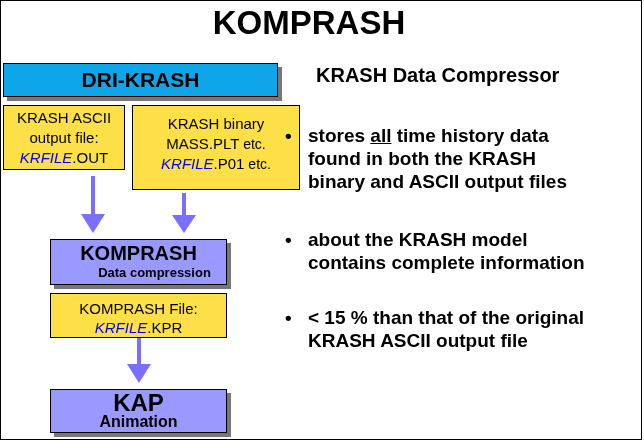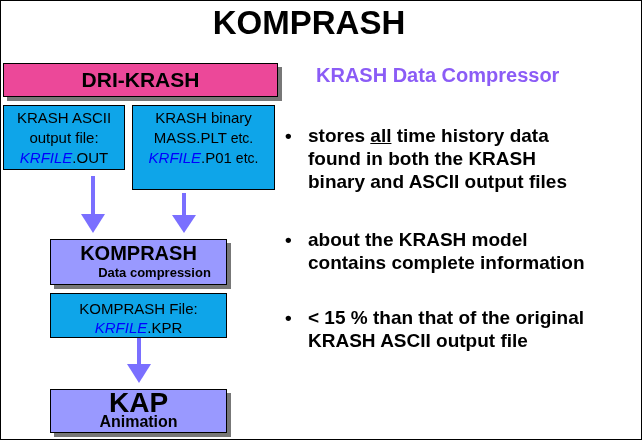--- a/index.html
+++ b/index.html
@@ -1,27 +1,27 @@
 <!DOCTYPE html>
 <html><head>
 <meta charset="utf-8">
 <style>
   html,body{margin:0;padding:0;background:#fff;}
   body{width:644px;height:443px;position:relative;overflow:hidden;font-family:"Liberation Sans",sans-serif;}
   .frame{position:absolute;left:0;top:0;width:640px;height:438px;border:1px solid #000;box-sizing:content-box;}
   .title{position:absolute;left:0;width:618px;top:4px;text-align:center;font-weight:bold;font-size:33px;color:#000;}
   .box{position:absolute;box-sizing:border-box;border:1px solid #000;text-align:center;}
   .shadow{box-shadow:4px 4px 0 #777;}
-  .gray{background:#ec4899;}
+  .gray{background:#0ea5e9;}
   .purple{background:#9999ff;}
-  .white{background:#0ea5e9;}
+  .white{background:#fde047;}
   .blue-it{color:#0000ff;font-style:italic;}
   .etc{font-weight:normal;}
   .arrow{position:absolute;}
-  .subtitle{position:absolute;left:316px;top:64px;font-weight:bold;font-size:20px;color:#8b5cf6;}
+  .subtitle{position:absolute;left:316px;top:64px;font-weight:bold;font-size:20px;color:#000000;}
   .bullet{position:absolute;left:285px;font-weight:bold;font-size:19px;color:#000;line-height:23px;}
   .bullet .dot{position:absolute;left:0;top:0;font-size:19px;}
   .bullet .txt{position:absolute;left:23px;top:0;white-space:nowrap;}
   u{text-decoration:underline;}
 </style>
 </head>
 <body>
 
 <div class="frame"></div>
 <div class="title">KOMPRASH</div>
@@ -29,21 +29,21 @@
 <div class="box gray shadow" style="left:3px;top:63px;width:275px;height:34px;line-height:32px;font-weight:bold;font-size:21px;">
   <span>DRI-KRASH</span>
 </div>
 
 <div class="box white" style="left:3px;top:105px;width:122px;height:65px;font-size:15px;line-height:20px;padding-top:2px;">
   <div>KRASH ASCII</div>
   <div>output file:</div>
   <div><span class="blue-it">KRFILE</span><span>.OUT</span></div>
 </div>
 
-<div class="box white" style="left:132px;top:105px;width:143px;height:85px;font-size:15px;line-height:19.5px;padding-top:2px;">
+<div class="box white" style="left:132px;top:105px;width:168px;height:85px;font-size:15px;line-height:19.5px;padding-top:8px;">
   <div>KRASH binary</div>
   <div><span>MASS.PLT</span><span class="etc" style="font-size:14px;"> etc.</span></div>
   <div><span class="blue-it">KRFILE</span><span>.P01</span><span class="etc" style="font-size:14px;"> etc.</span></div>
 </div>
 
 <svg class="arrow" style="left:80px;top:176px;" width="26" height="58">
   <rect x="11" y="0" width="4" height="40" fill="#7a6fff"></rect>
   <polygon points="1,38 25,38 13,57" fill="#7a6fff"></polygon>
 </svg>
 <svg class="arrow" style="left:171px;top:193px;" width="26" height="41">
@@ -60,21 +60,21 @@
   <div>KOMPRASH File:</div>
   <div><span class="blue-it">KRFILE</span><span>.KPR</span></div>
 </div>
 
 <svg class="arrow" style="left:126px;top:338px;" width="26" height="46">
   <rect x="11" y="0" width="4" height="28" fill="#7a6fff"></rect>
   <polygon points="1,26 25,26 13,45" fill="#7a6fff"></polygon>
 </svg>
 
 <div class="box purple shadow" style="left:50px;top:389px;width:177px;height:44px;">
-  <div style="font-weight:bold;font-size:28px;line-height:23px;margin-top:1px;">KAP</div>
+  <div style="font-weight:bold;font-size:24px;line-height:23px;margin-top:1px;">KAP</div>
   <div style="font-weight:bold;font-size:16px;line-height:16px;">Animation</div>
 </div>
 
 <div class="subtitle">KRASH Data Compressor</div>
 
 <div class="bullet" style="top:124px;">
   <span class="dot">•</span>
   <div class="txt">
     <div><span>stores </span><u>all</u><span> time history data</span></div>
     <div>found in both the KRASH</div>

